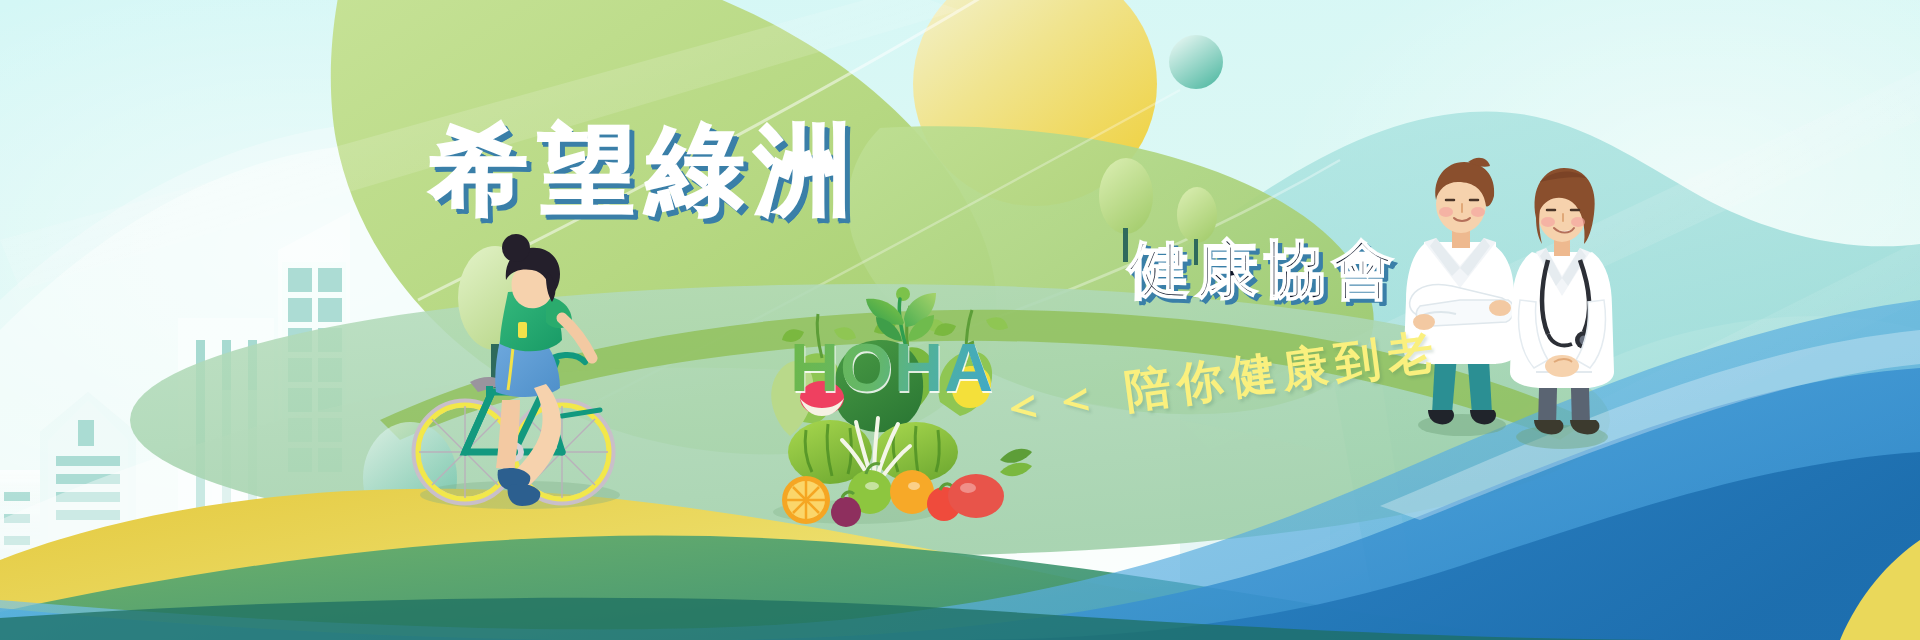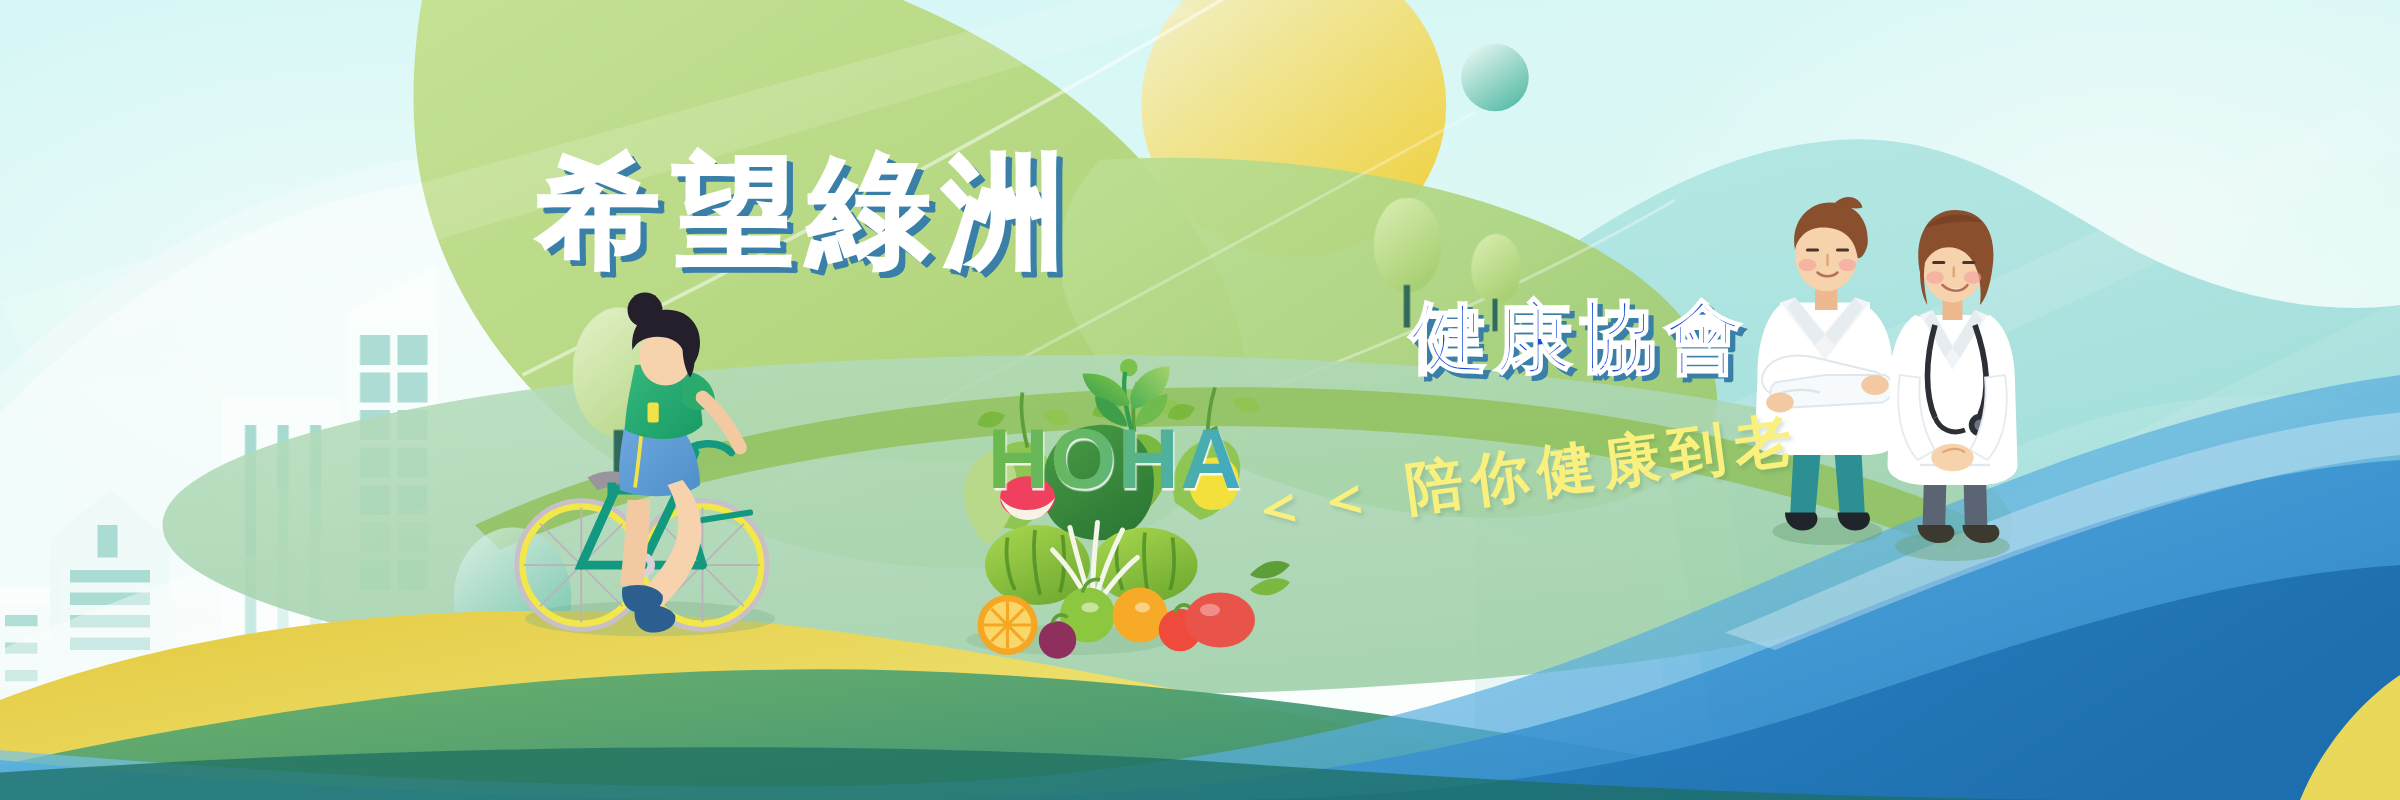--- a/index.html
+++ b/index.html
@@ -32,21 +32,21 @@
       0 0 1px #9fd0e2;
     font-family: Liberation Mono, monospace;
     -webkit-text-stroke:2px #ffffff;
   }
   .title-sub{
     position:absolute;
     left:1128px;top:228px;
     font-size:62px;
     font-weight:700;
     letter-spacing:6px;
-    color:#1d4ed8;
+    color:#0f172a;
     white-space:nowrap;
     text-shadow:
       4px 4px 0 #3a7fa8,
       4px 5px 0 #3a7fa8,
       5px 4px 0 #3a7fa8,
       0 0 1px #9fd0e2;
     -webkit-text-stroke:1.6px #ffffff;
   }
   .tagline{
     position:absolute;

